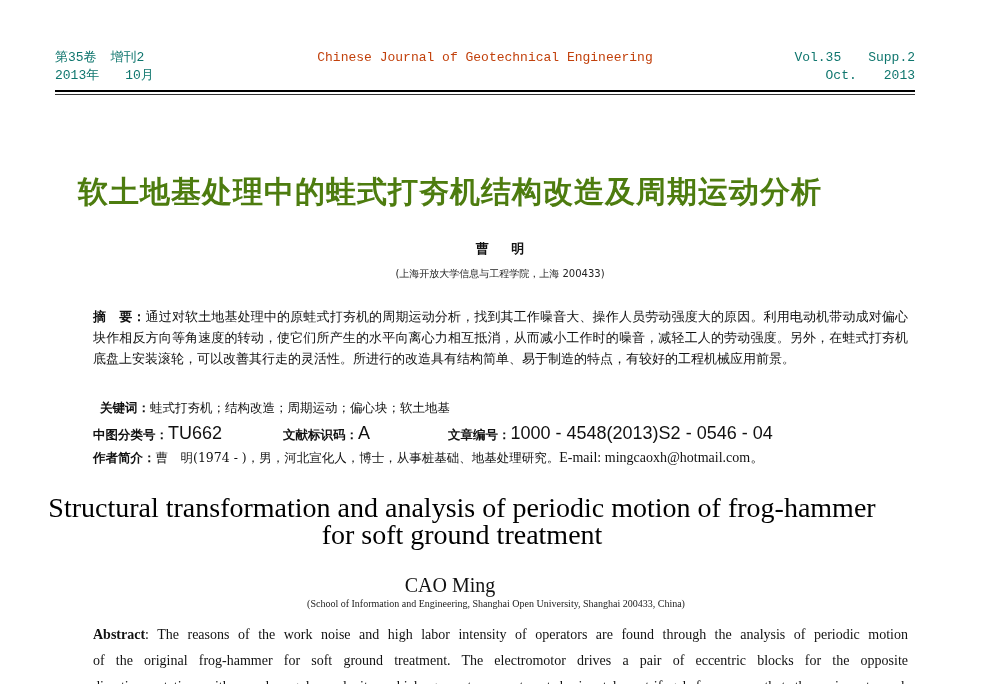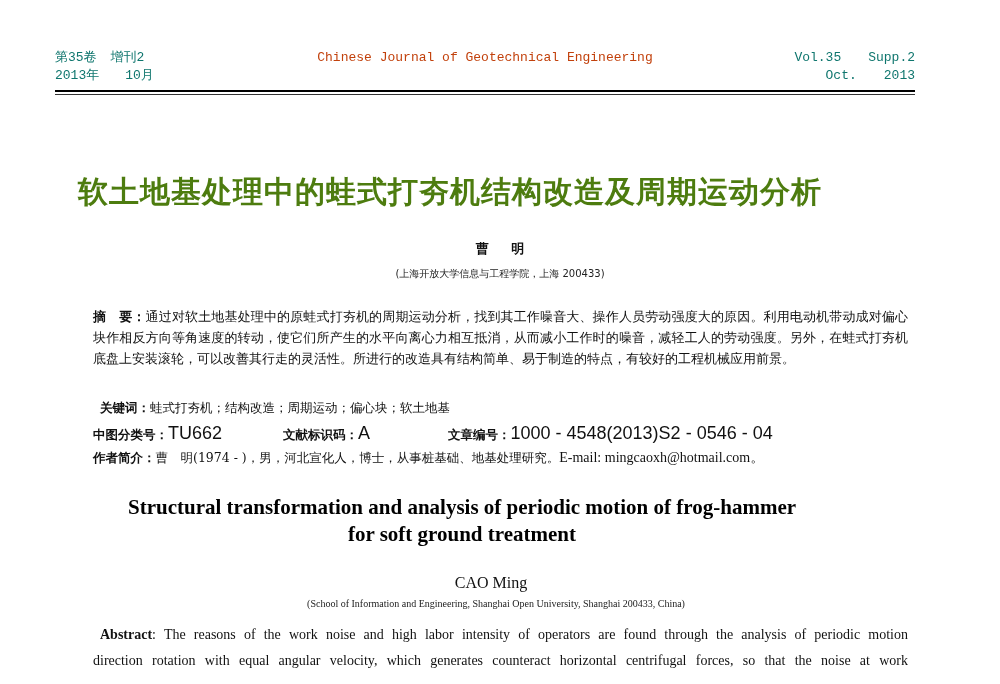--- a/index.html
+++ b/index.html
@@ -155,35 +155,34 @@
       white-space: nowrap;
     }
     .bio-line .en { font-family: "Liberation Serif", serif; font-size: 14px; }
     .en-title {
       position: absolute;
       left: 0;
       width: 924px;
       top: 494px;
       text-align: center;
       font-family: "Liberation Serif", serif;
-      font-size: 21px;
-      font-weight: bold;
+      font-size: 28px;
+      font-weight: normal;
       line-height: 27px;
       color: #000;
     }
     .en-author {
       position: absolute;
       left: 0;
       width: 900px;
       top: 574px;
       text-align: center;
       font-family: "Liberation Serif", serif;
-      font-size: 16px;
-      color: #111;
-      margin-left: 41px;
+      font-size: 20px;
+      color: #111;
     }
     .en-affil {
       position: absolute;
       left: 0;
       width: 992px;
       top: 598px;
       text-align: center;
       font-family: "Liberation Serif", serif;
       font-size: 10px;
       color: #222;
@@ -194,21 +193,21 @@
       top: 622px;
       width: 815px;
       font-family: "Liberation Serif", serif;
       font-size: 14px;
       line-height: 26px;
       text-align: justify;
       text-align-last: justify;
       color: #111;
     }
     .en-abstract .line { display: block; text-align: justify; text-align-last: justify; }
-    .en-abstract .lbl-en { font-weight: bold; margin-left: 7px; }
+    .en-abstract .lbl-en { font-weight: bold; }
   </style>
 </head>
 <body>
 
 <div class="header">
   <div class="hdr-left">
     <div class="row">
       <span>第35卷</span><span>增刊2</span>
     </div>
     <div class="row2">
@@ -252,14 +251,15 @@
 
 <div class="en-title">
   <div>Structural transformation and analysis of periodic motion of frog-hammer</div>
   <div>for soft ground treatment</div>
 </div>
 <div class="en-author">CAO Ming</div>
 <div class="en-affil">(School of Information and Engineering, Shanghai Open University, Shanghai 200433, China)</div>
 
 <div class="en-abstract">
   <span class="line"><span class="lbl-en">Abstract</span><span>: The reasons of the work noise and high labor intensity of operators are found through the analysis of periodic motion</span></span>
+  <span class="line">of the original frog-hammer for soft ground treatment. The electromotor drives a pair of eccentric blocks for the opposite</span>
   <span class="line">direction rotation with equal angular velocity, which generates counteract horizontal centrifugal forces, so that the noise at work</span>
 </div>
 
 </body></html>

